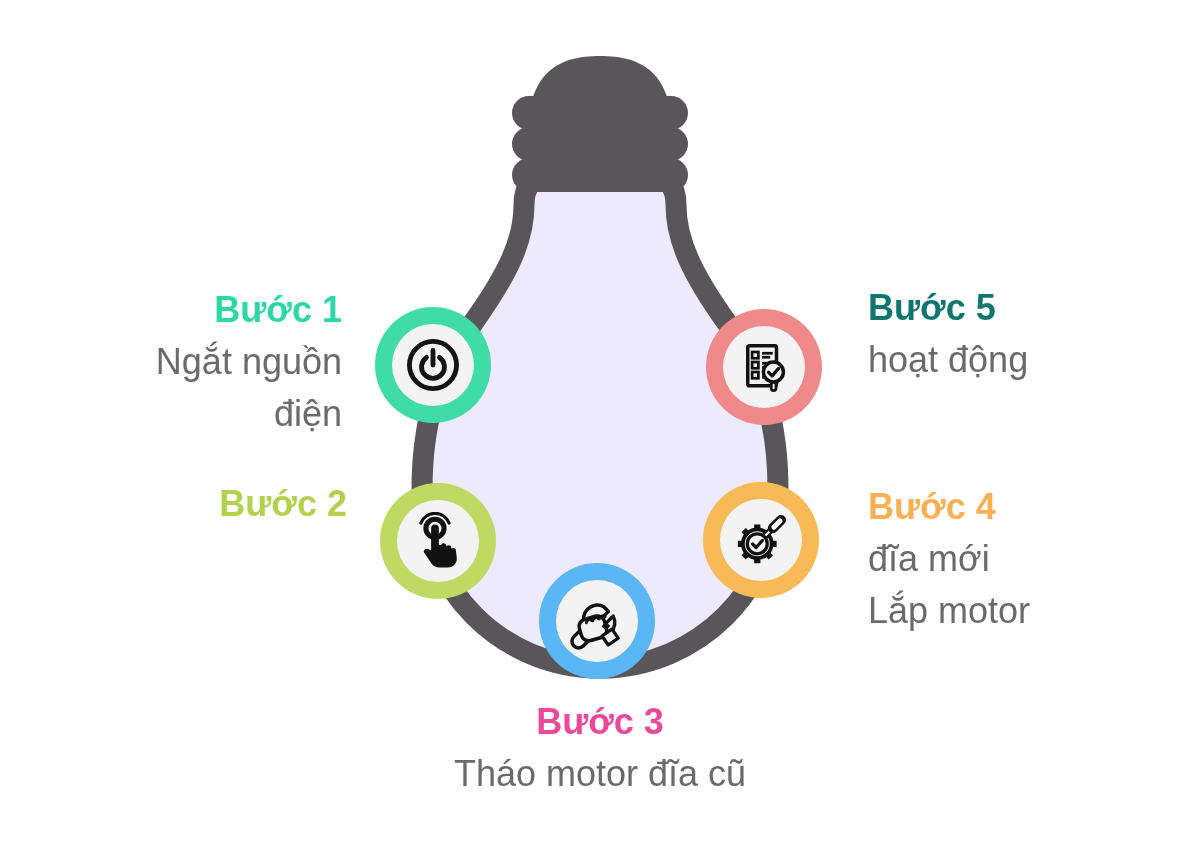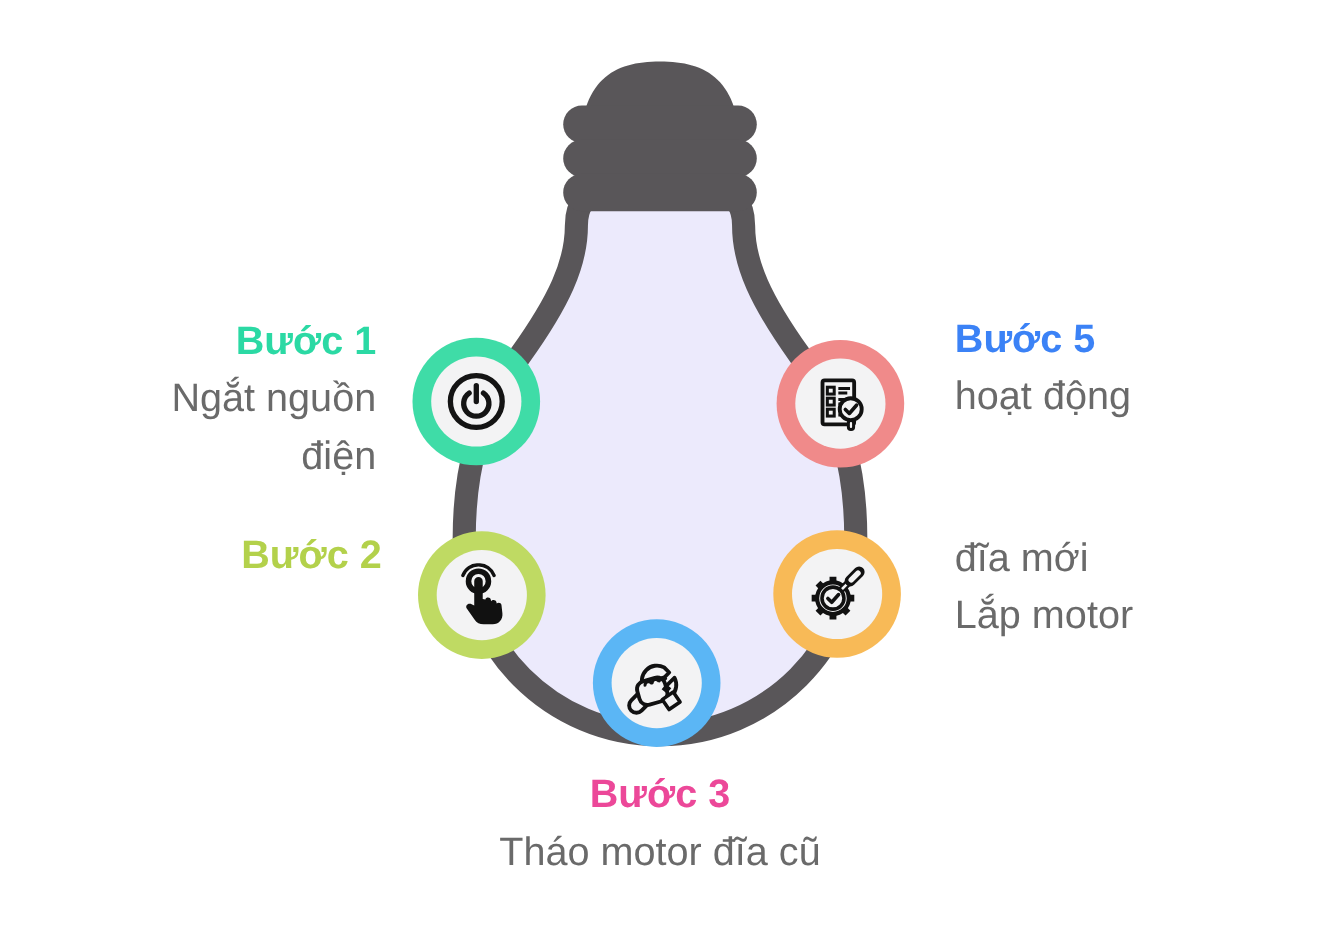--- a/index.html
+++ b/index.html
@@ -26,21 +26,21 @@
   .ring3{background:#5BB6F5;}
   .ring4{background:#F8BA57;}
   .ring5{background:#F08A8A;}
   .step-text{
     position:absolute;z-index:3;
     font-size:36px;line-height:52px;color:#6A6A6A;
     white-space:nowrap;
   }
   .step-text .step-label{font-weight:700;}
   .c1{color:#2BD9A4;} .c2{color:#B3D14B;} .c3{color:#ec4899;}
-  .c4{color:#F8B052;} .c5{color:#3b82f6;}
+  .c4{color:#F8B052;} .c5{color:#0f766e;}
   #block1{right:858px;top:284px;text-align:right;}
   #block2{right:853px;top:478px;text-align:center;}
   #block3{left:400px;top:696px;width:400px;text-align:center;}
   #block4{left:868px;top:481px;text-align:left;}
   #block5{left:868px;top:282px;text-align:left;}
   #circle1{left:375px;top:307px;}
   #circle2{left:380px;top:483px;}
   #circle3{left:539px;top:563px;}
   #circle4{left:703px;top:482px;}
   #circle5{left:706px;top:309px;}
@@ -155,20 +155,21 @@
   <div id="block2" class="step-text">
     <div class="step-label c2">Bước 2</div>
   </div>
 
   <div id="block3" class="step-text">
     <div class="step-label c3">Bước 3</div>
     <div>Tháo motor đĩa cũ</div>
   </div>
 
   <div id="block4" class="step-text">
+    <div class="step-label c4">Bước 4</div>
     <div>đĩa mới</div>
     <div>Lắp motor</div>
   </div>
 
   <div id="block5" class="step-text">
     <div class="step-label c5">Bước 5</div>
     <div>hoạt động</div>
   </div>
 
 </div>

